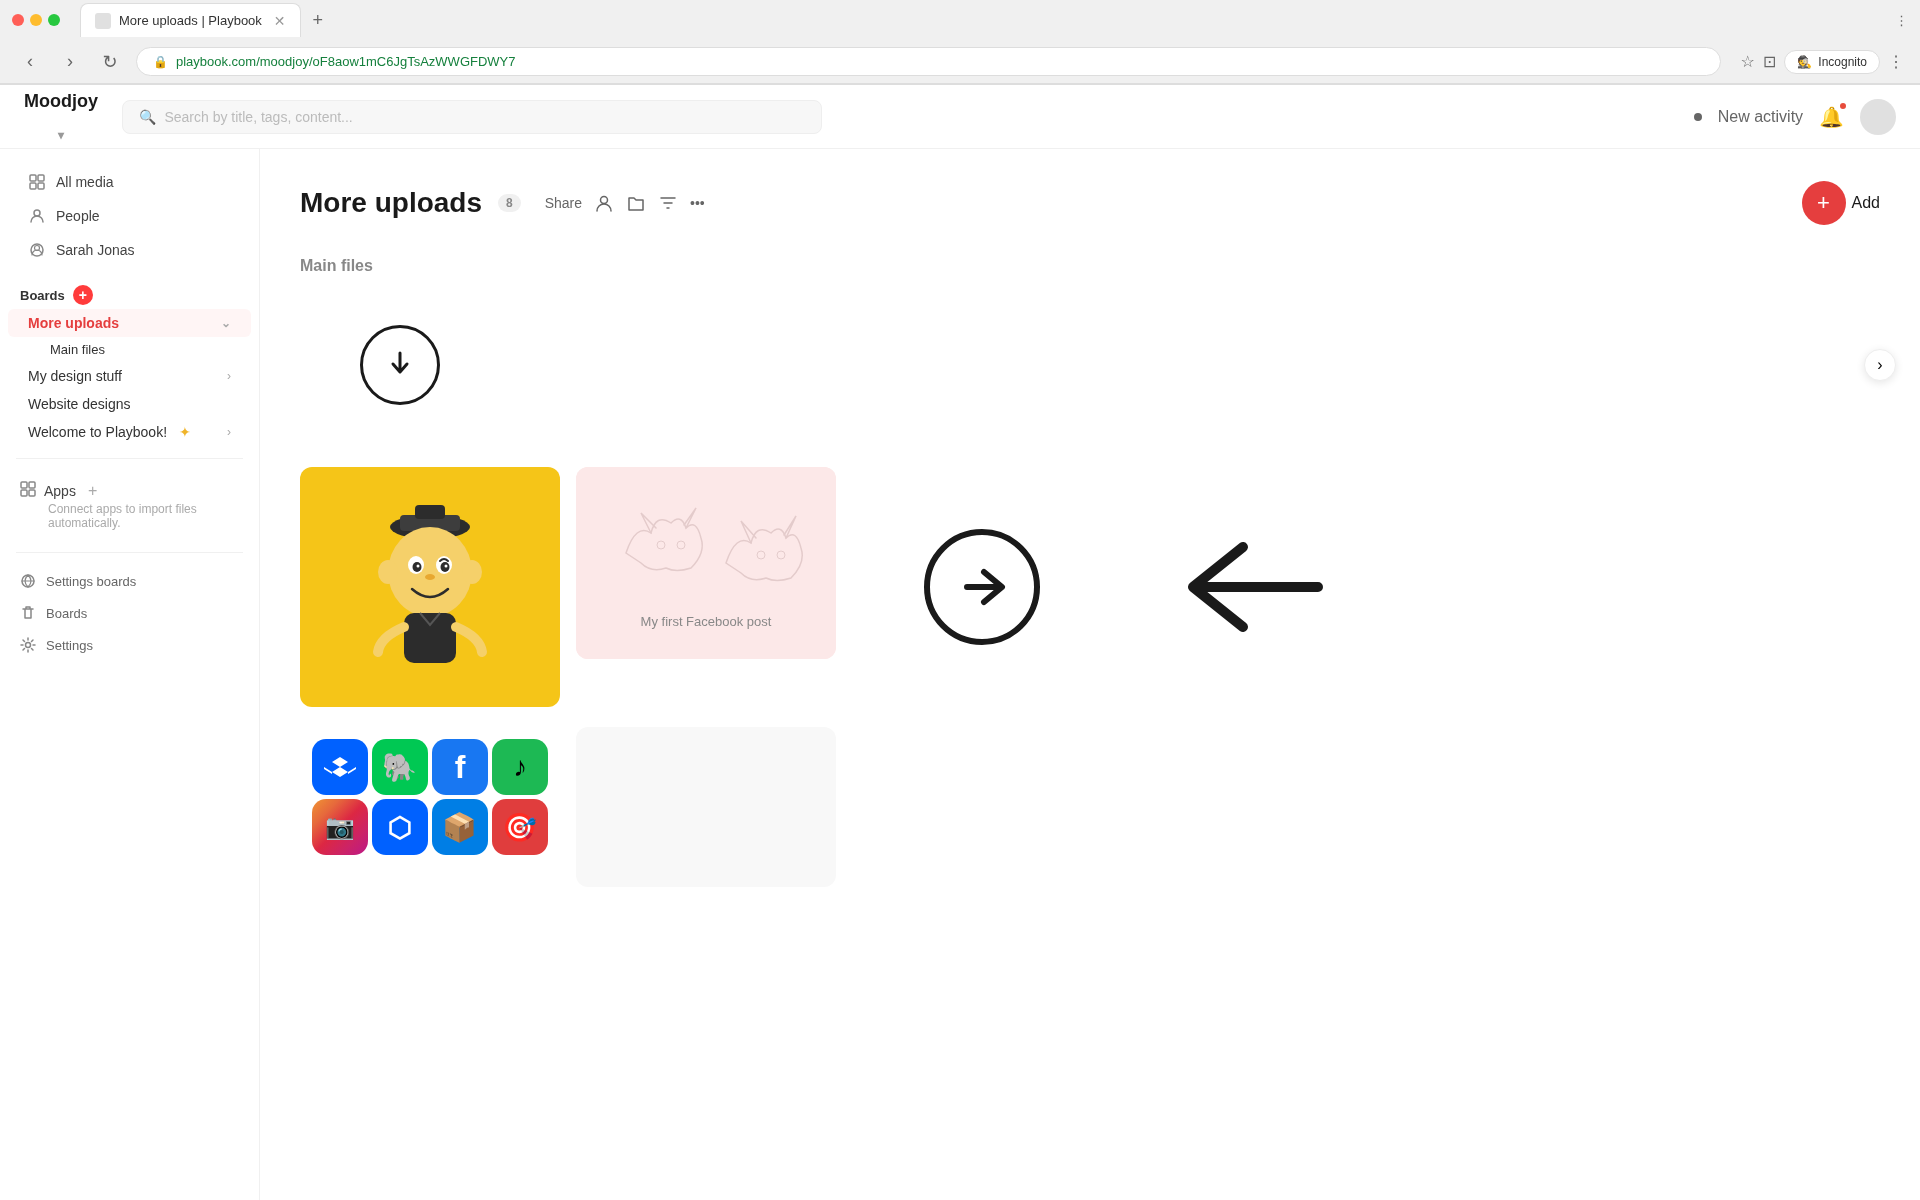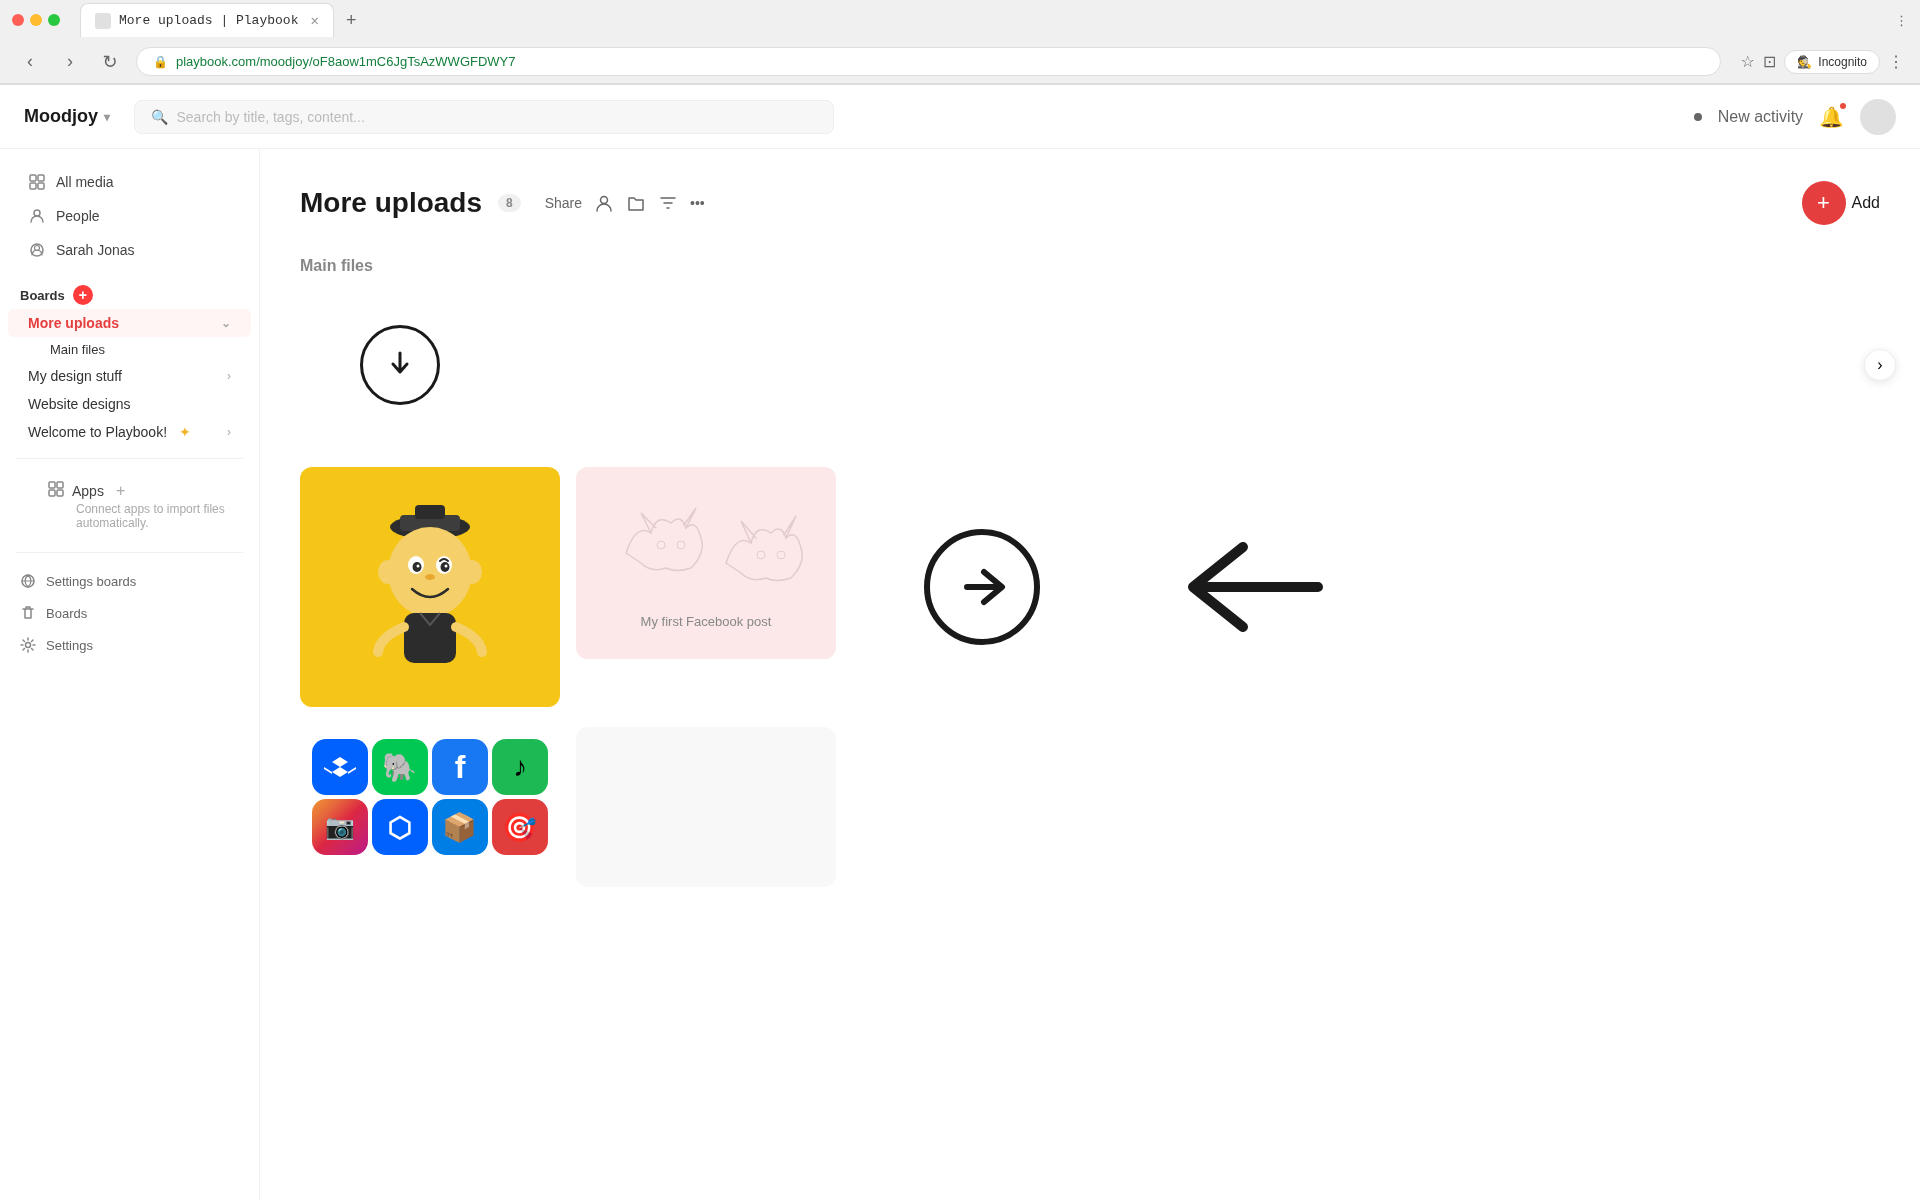--- a/index.html
+++ b/index.html
@@ -7,39 +7,39 @@
 
     
     .browser-chrome { background: #f0f0f0; border-bottom: 1px solid #ddd; }
     .browser-title-bar { display: flex; align-items: center; padding: 8px 12px; gap: 8px; height: 40px; }
     .browser-controls { display: flex; gap: 6px; align-items: center; }
     .browser-dot { width: 12px; height: 12px; border-radius: 50%; }
     .browser-dot.close { background: #ff5f57; }
     .browser-dot.minimize { background: #febc2e; }
     .browser-dot.maximize { background: #28c840; }
     .browser-tabs { display: flex; align-items: center; gap: 4px; margin-left: 12px; }
-    .browser-tab { display: flex; align-items: center; gap: 8px; background: #fff; border-radius: 8px 8px 0 0; padding: 6px 14px; font-size: 13px; color: #333; height: 34px; border: 1px solid #ddd; border-bottom: none; font-family: Liberation Mono, monospace; }
+    .browser-tab { display: flex; align-items: center; gap: 8px; background: #fff; border-radius: 8px 8px 0 0; padding: 6px 14px; font-size: 13px; color: #333; height: 34px; border: 1px solid #ddd; border-bottom: none; }
     .browser-tab .tab-icon { width: 16px; height: 16px; background: #e0e0e0; border-radius: 3px; }
     .browser-tab .tab-close { color: #999; font-size: 14px; cursor: pointer; margin-left: 4px; }
     .browser-new-tab { background: none; border: none; font-size: 18px; color: #666; cursor: pointer; padding: 4px 8px; }
     .browser-address-bar { background: #f0f0f0; padding: 6px 16px; display: flex; align-items: center; gap: 12px; height: 44px; border-bottom: 1px solid #ddd; }
     .browser-nav-btn { background: none; border: none; color: #666; font-size: 18px; cursor: pointer; width: 28px; height: 28px; border-radius: 50%; display: flex; align-items: center; justify-content: center; }
     .browser-url-bar { flex: 1; background: #fff; border: 1px solid #ddd; border-radius: 20px; padding: 6px 16px; font-size: 13px; color: #333; display: flex; align-items: center; gap: 8px; }
     .browser-url-lock { color: #666; font-size: 12px; }
     .browser-url-text { color: #15803d; }
     .browser-toolbar-icons { display: flex; align-items: center; gap: 8px; margin-left: 8px; }
     .browser-toolbar-icon { color: #666; font-size: 16px; cursor: pointer; }
     .incognito-badge { background: #fff; border: 1px solid #ddd; border-radius: 20px; padding: 4px 12px; font-size: 12px; color: #333; display: flex; align-items: center; gap: 6px; }
 
     
     .app { display: flex; height: calc(1200px - 84px); background: #fff; }
 
     
     .app-header { display: flex; align-items: center; padding: 0 24px; height: 64px; border-bottom: 1px solid #f0f0f0; background: #fff; gap: 24px; }
-    .app-logo { font-size: 18px; font-weight: 700; color: #1a1a1a; display: flex; align-items: center; gap: 6px; cursor: pointer; }
+    .app-logo { font-size: 18px; font-weight: 700; color: #1a1a1a; display: flex; align-items: center; gap: 16px; cursor: pointer; flex-direction: column; }
     .app-logo-caret { color: #999; font-size: 12px; }
     .search-bar { flex: 1; max-width: 700px; background: #f7f7f7; border: 1px solid #eee; border-radius: 8px; padding: 8px 16px; font-size: 14px; color: #999; display: flex; align-items: center; gap: 8px; }
     .search-icon { color: #bbb; font-size: 14px; }
     .header-right { display: flex; align-items: center; gap: 16px; margin-left: auto; }
     .new-activity-btn { display: flex; align-items: center; gap: 16px; color: #666; font-size: 16px; cursor: pointer; }
     .new-activity-dot { width: 8px; height: 8px; background: #666; border-radius: 50%; }
     .notification-btn { position: relative; cursor: pointer; color: #333; font-size: 20px; }
     .notification-badge { position: absolute; top: -4px; right: -4px; width: 10px; height: 10px; background: #e74c3c; border-radius: 50%; border: 2px solid #fff; }
     .avatar { width: 36px; height: 36px; background: #e0e0e0; border-radius: 50%; cursor: pointer; }
 
@@ -53,21 +53,21 @@
     .sidebar-board-item { display: flex; align-items: center; gap: 8px; padding: 6px 20px 6px 20px; font-size: 14px; color: #333; cursor: pointer; border-radius: 6px; margin: 0 8px; }
     .sidebar-board-item.active { color: #e53e3e; font-weight: 600; background: #fff5f5; }
     .sidebar-board-item .chevron { margin-left: auto; color: #aaa; font-size: 12px; }
     .sidebar-sub-item { padding: 5px 20px 5px 42px; font-size: 13px; color: #555; cursor: pointer; border-radius: 6px; margin: 0 8px; }
     .sidebar-sub-item.active { color: #333; font-weight: 500; }
     .sidebar-divider { height: 1px; background: #f0f0f0; margin: 12px 16px; }
     .sidebar-footer-item { display: flex; align-items: center; gap: 10px; padding: 8px 20px; font-size: 13px; color: #666; cursor: pointer; }
     .inbox-section { padding: 10px 20px; }
     .inbox-header { display: flex; align-items: center; gap: 8px; font-size: 14px; color: #444; font-weight: 500; cursor: pointer; }
     .inbox-desc { font-size: 12px; color: #aaa; margin-top: 2px; padding-left: 28px; }
-    .apps-section { padding: 10px 20px; margin-left: 28px; }
+    .apps-section { padding: 10px 20px; }
     .apps-header { display: flex; align-items: center; gap: 8px; font-size: 14px; color: #444; font-weight: 500; cursor: pointer; }
     .apps-add { color: #aaa; font-size: 16px; margin-left: 4px; }
     .apps-desc { font-size: 12px; color: #aaa; margin-top: 2px; padding-left: 28px; }
 
     
     .main-content { flex: 1; overflow-y: auto; padding: 32px 40px; background: #fff; }
     .page-header { display: flex; align-items: center; gap: 16px; margin-bottom: 32px; }
     .page-title { font-size: 28px; font-weight: 700; color: #1a1a1a; }
     .page-badge { background: #f0f0f0; color: #888; font-size: 12px; font-weight: 600; border-radius: 12px; padding: 2px 8px; }
     .page-actions { display: flex; align-items: center; gap: 12px; margin-left: 8px; }

